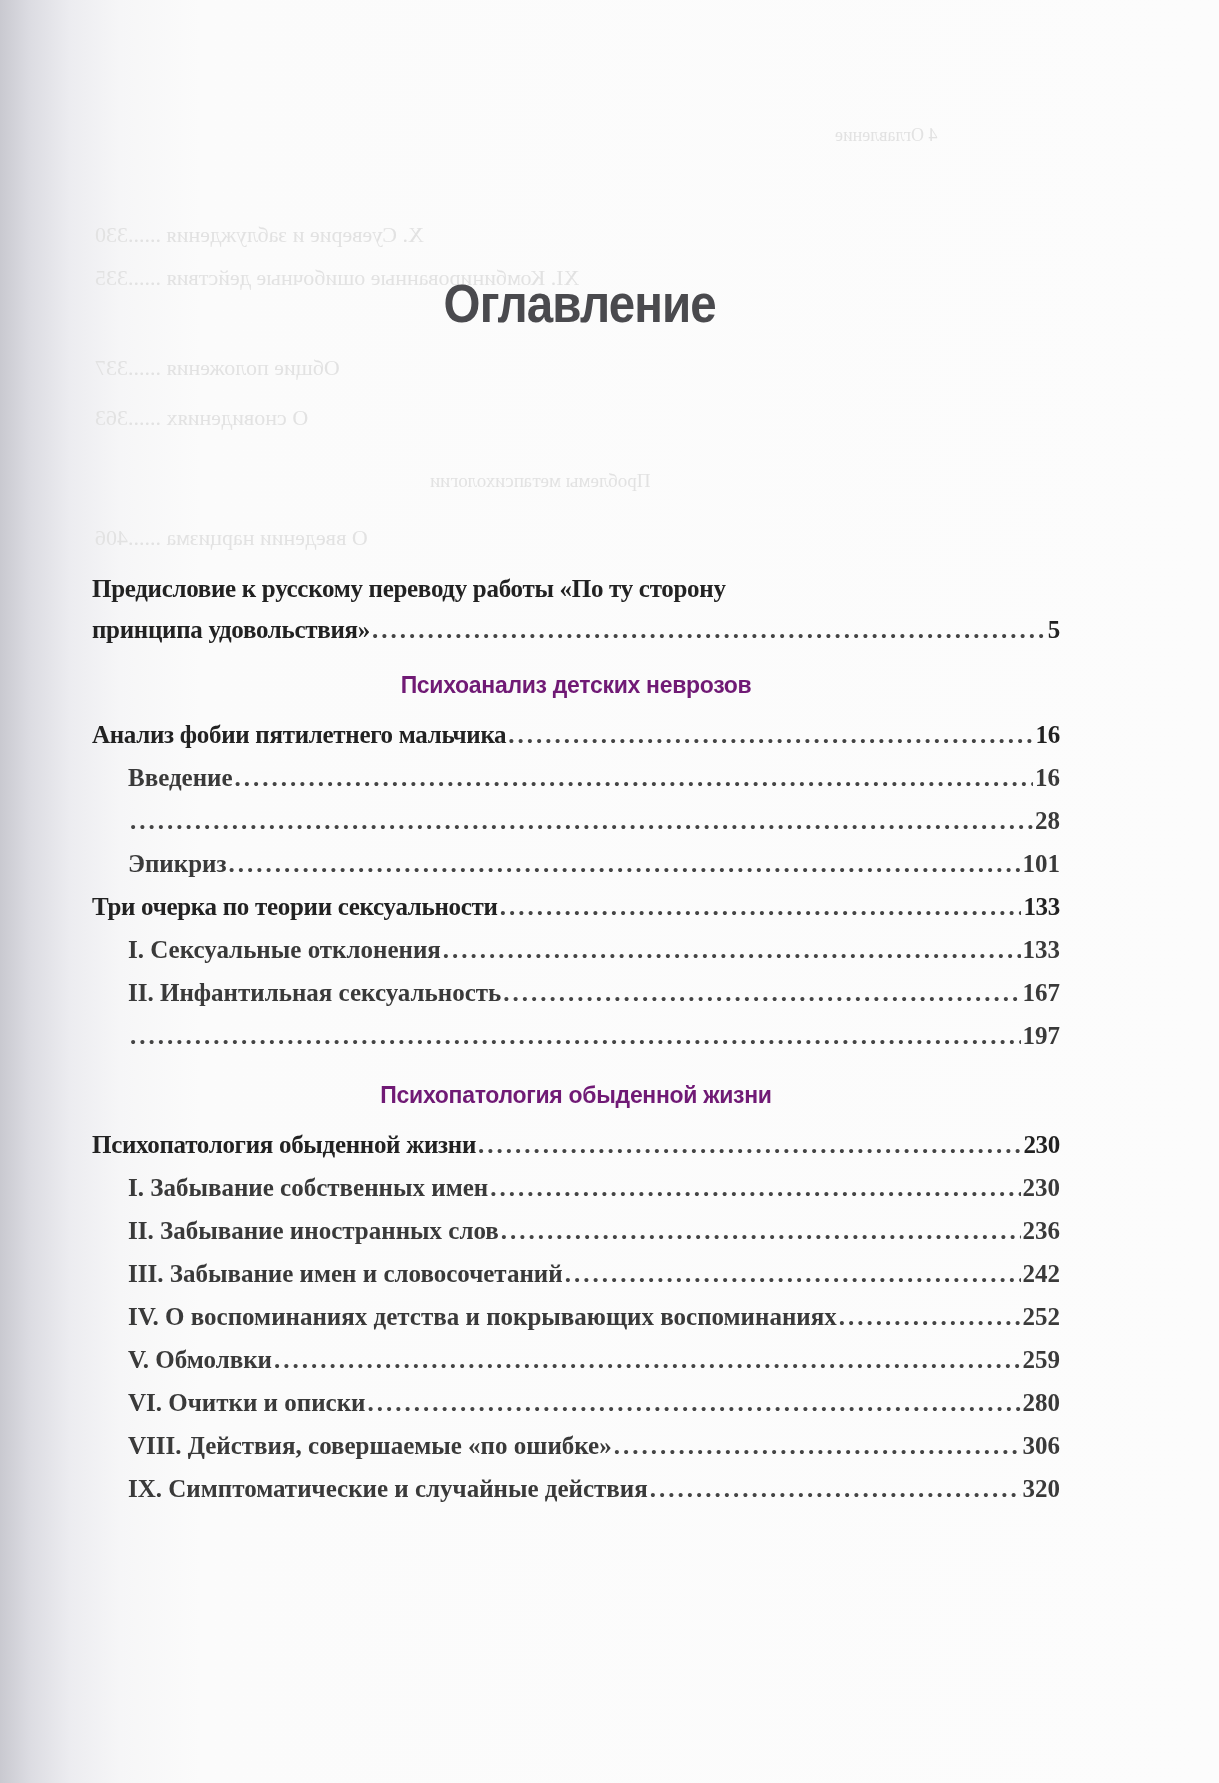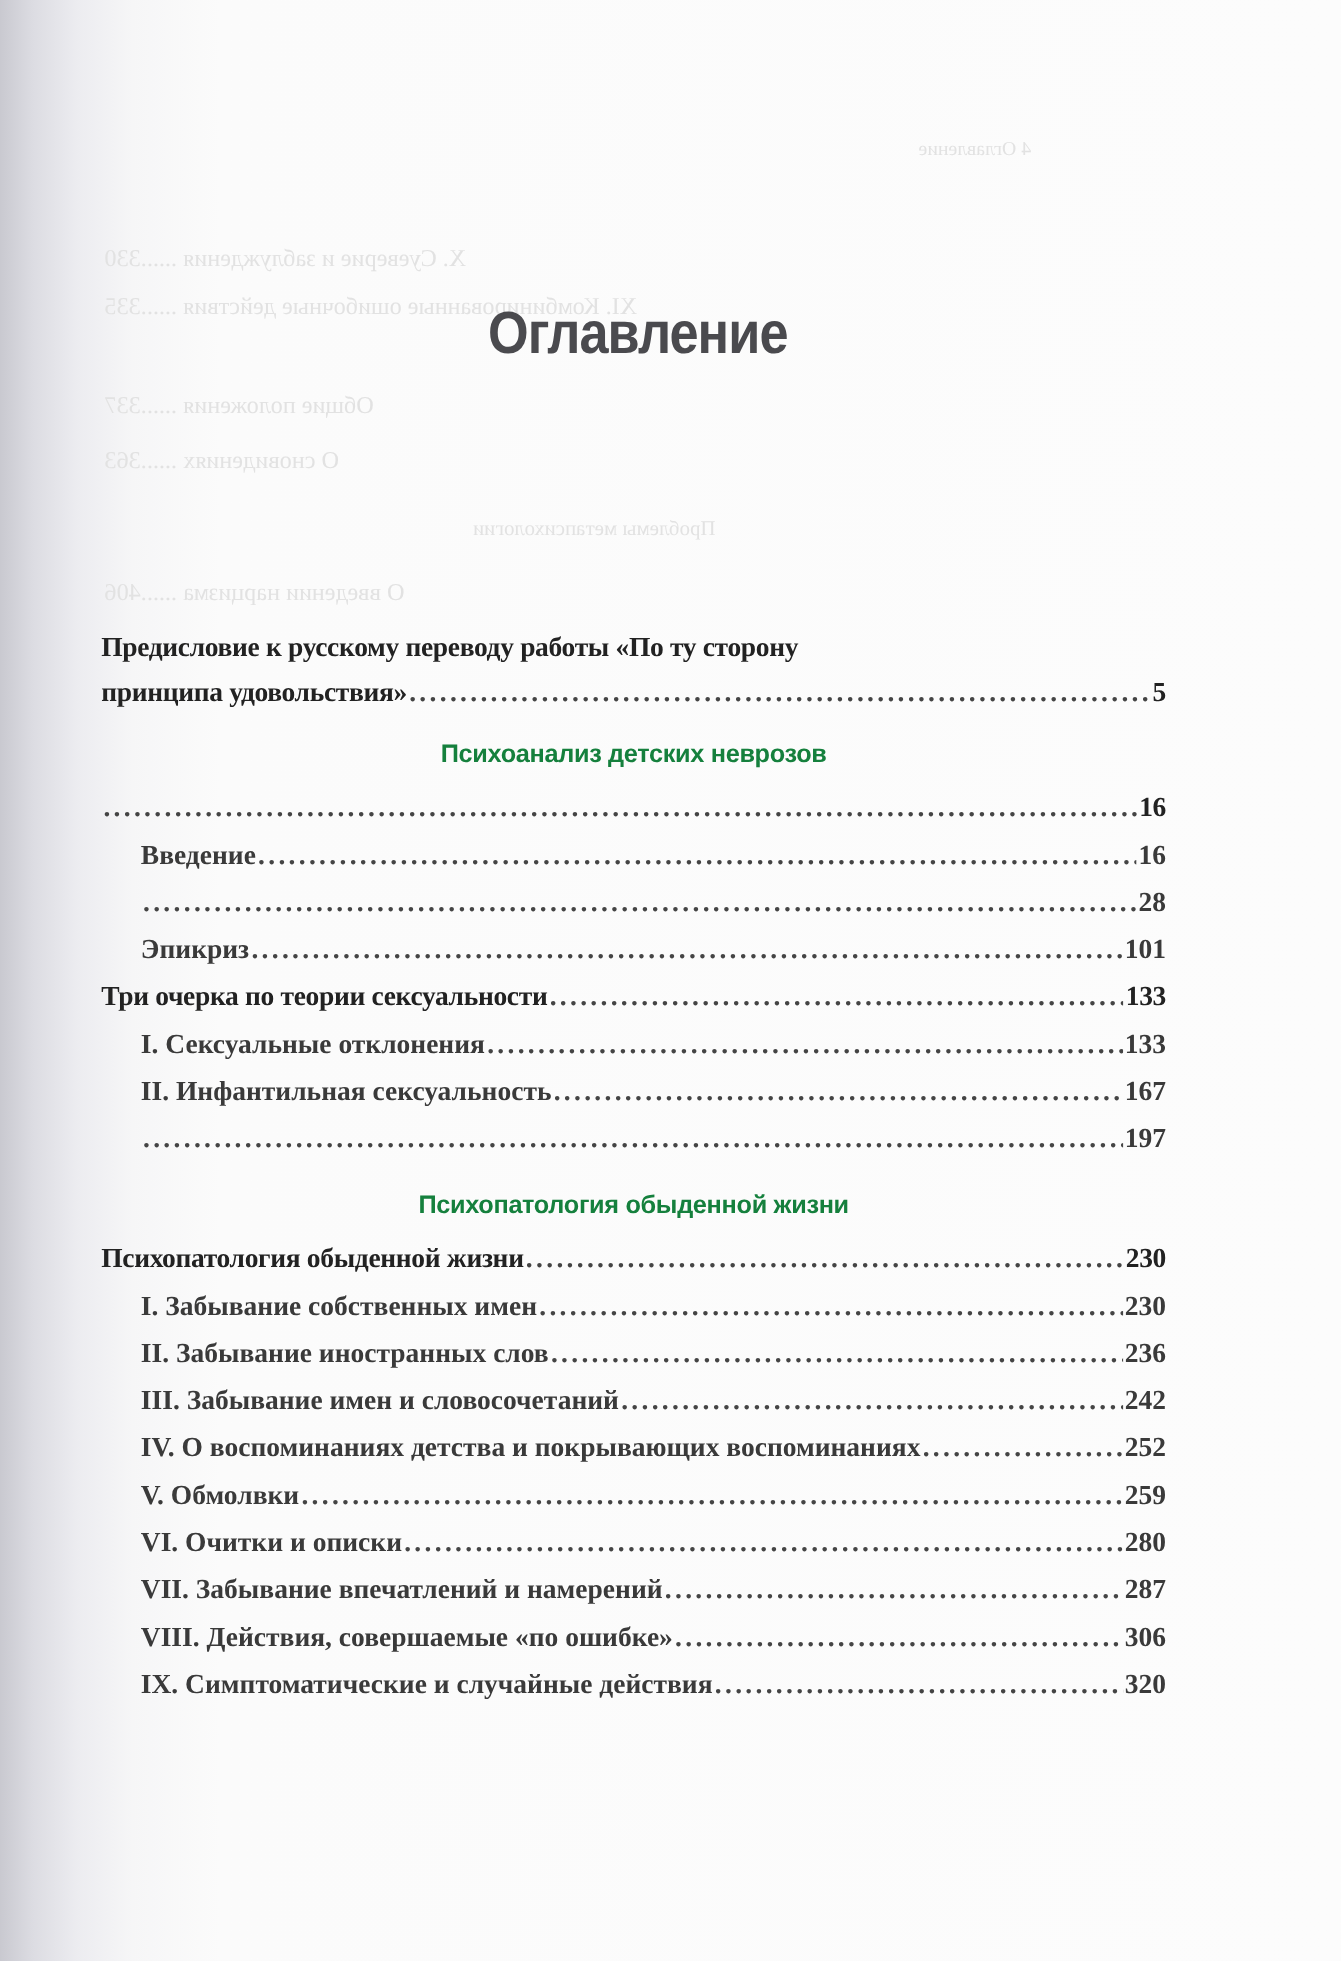--- a/index.html
+++ b/index.html
@@ -20,21 +20,21 @@
   .row { display:flex; align-items:baseline; font-size:25px; line-height:43px; white-space:nowrap;font-weight:bold; }
   .row .label { flex:0 0 auto; }
   .row .dots { flex:1 1 auto; overflow:hidden; color:#444; letter-spacing:3px; margin:0 2px; }
   .row .dots::after { content:"................................................................................................................................................................................"; }
   .row .num { flex:0 0 auto; }
   .row.main { font-weight:bold; color:#222; letter-spacing:-0.3px; }
   .row.sub { padding-left:36px; color:#3a3a3a; }
   .row.wrap-first { line-height:38px; }
   .section {
     text-align:center; font-family:"Liberation Sans","DejaVu Sans",sans-serif; font-weight:bold;
-    font-size:23px; color:#15803d; letter-spacing:-0.3px; margin:16px 0 10px 0; line-height:36px;
+    font-size:23px; color:#701a75; letter-spacing:-0.3px; margin:16px 0 10px 0; line-height:36px;
   }
 </style>
 </head>
 <body>
 
 <div class="ghost" style="left:835px;top:125px;font-size:18px;">4    Оглавление</div>
 <div class="ghost" style="left:95px;top:222px;">X. Суеверие и заблуждения ......330</div>
 <div class="ghost" style="left:95px;top:265px;">XI. Комбинированные ошибочные действия ......335</div>
 <div class="ghost" style="left:95px;top:355px;">Общие положения ......337</div>
 <div class="ghost" style="left:95px;top:405px;">О сновидениях ......363</div>
@@ -50,20 +50,21 @@
   </div>
   <div class="row main">
     <span class="label">принципа удовольствия»</span>
     <span class="dots"></span>
     <span class="num">5</span>
   </div>
 
   <div class="section">Психоанализ детских неврозов</div>
 
   <div class="row main">
+    <span class="label">Анализ фобии пятилетнего мальчика</span>
     <span class="dots"></span>
     <span class="num">16</span>
   </div>
   <div class="row sub">
     <span class="label">Введение</span>
     <span class="dots"></span>
     <span class="num">16</span>
   </div>
   <div class="row sub">
     <span class="dots"></span>
@@ -125,25 +126,20 @@
     <span class="label">V. Обмолвки</span>
     <span class="dots"></span>
     <span class="num">259</span>
   </div>
   <div class="row sub">
     <span class="label">VI. Очитки и описки</span>
     <span class="dots"></span>
     <span class="num">280</span>
   </div>
   <div class="row sub">
-    <span class="label">VII. Забывание впечатлений и намерений</span>
-    <span class="dots"></span>
-    <span class="num">287</span>
-  </div>
-  <div class="row sub">
     <span class="label">VIII. Действия, совершаемые «по ошибке»</span>
     <span class="dots"></span>
     <span class="num">306</span>
   </div>
   <div class="row sub">
     <span class="label">IX. Симптоматические и случайные действия</span>
     <span class="dots"></span>
     <span class="num">320</span>
   </div>
 </div>

